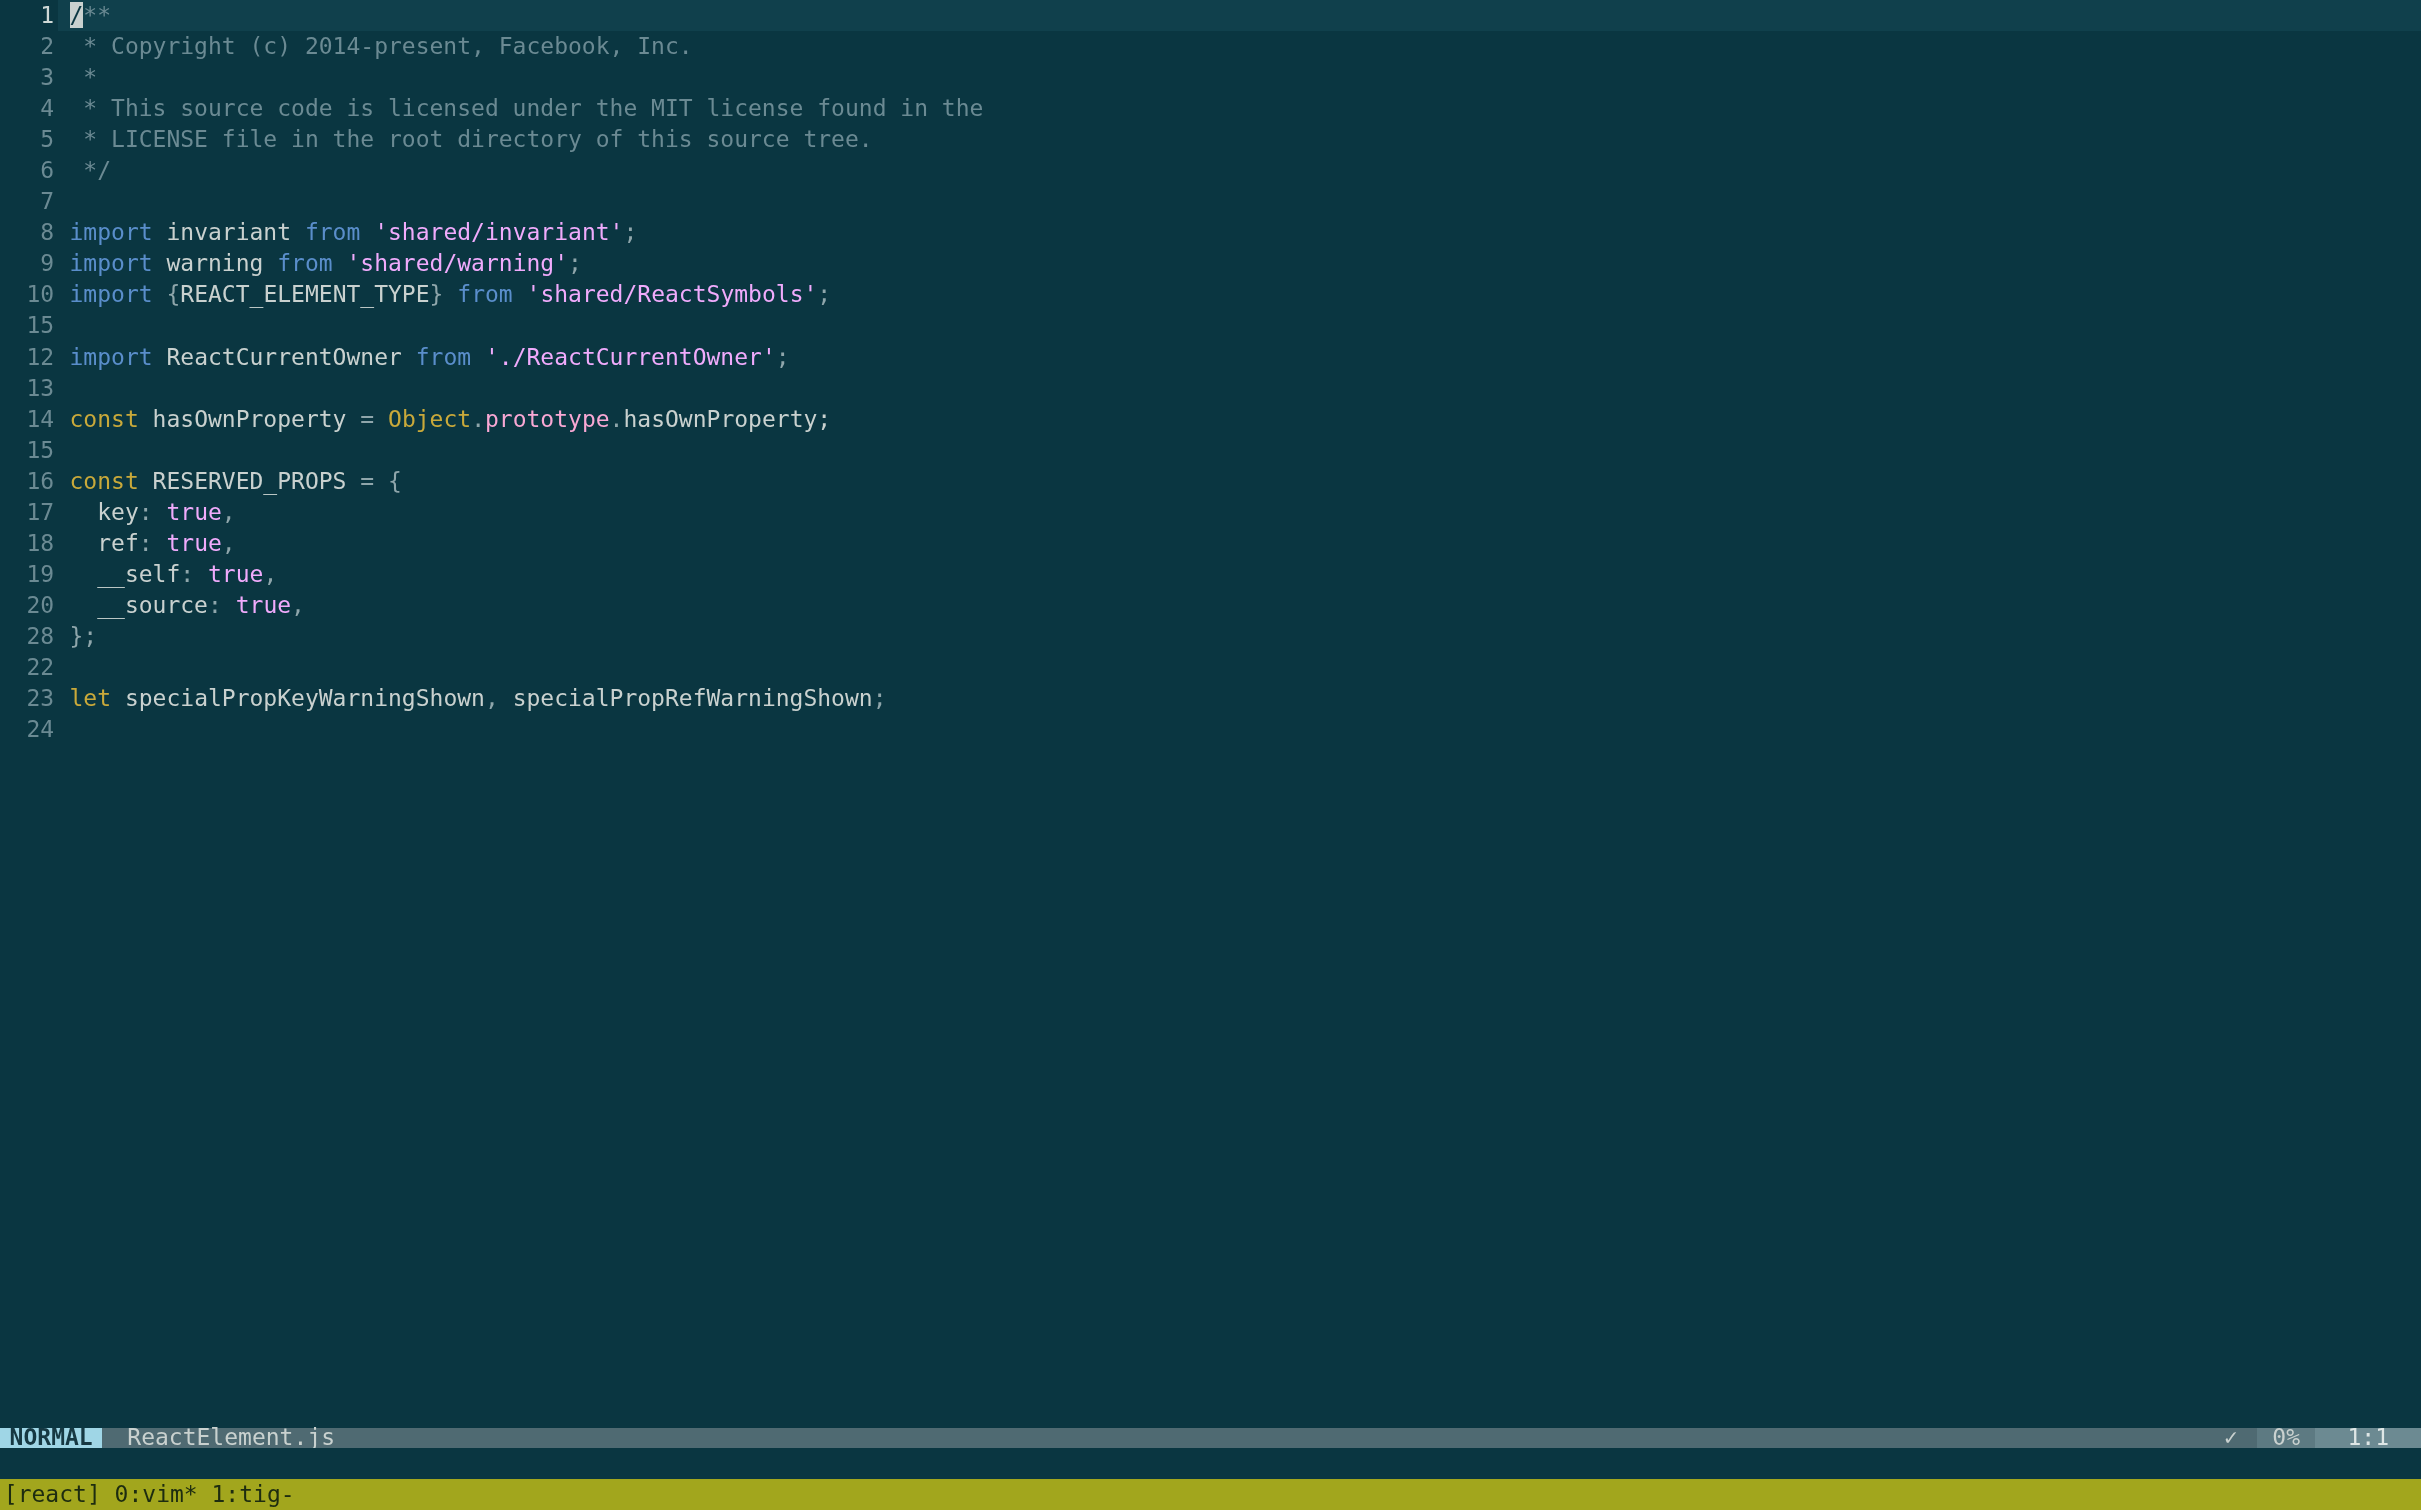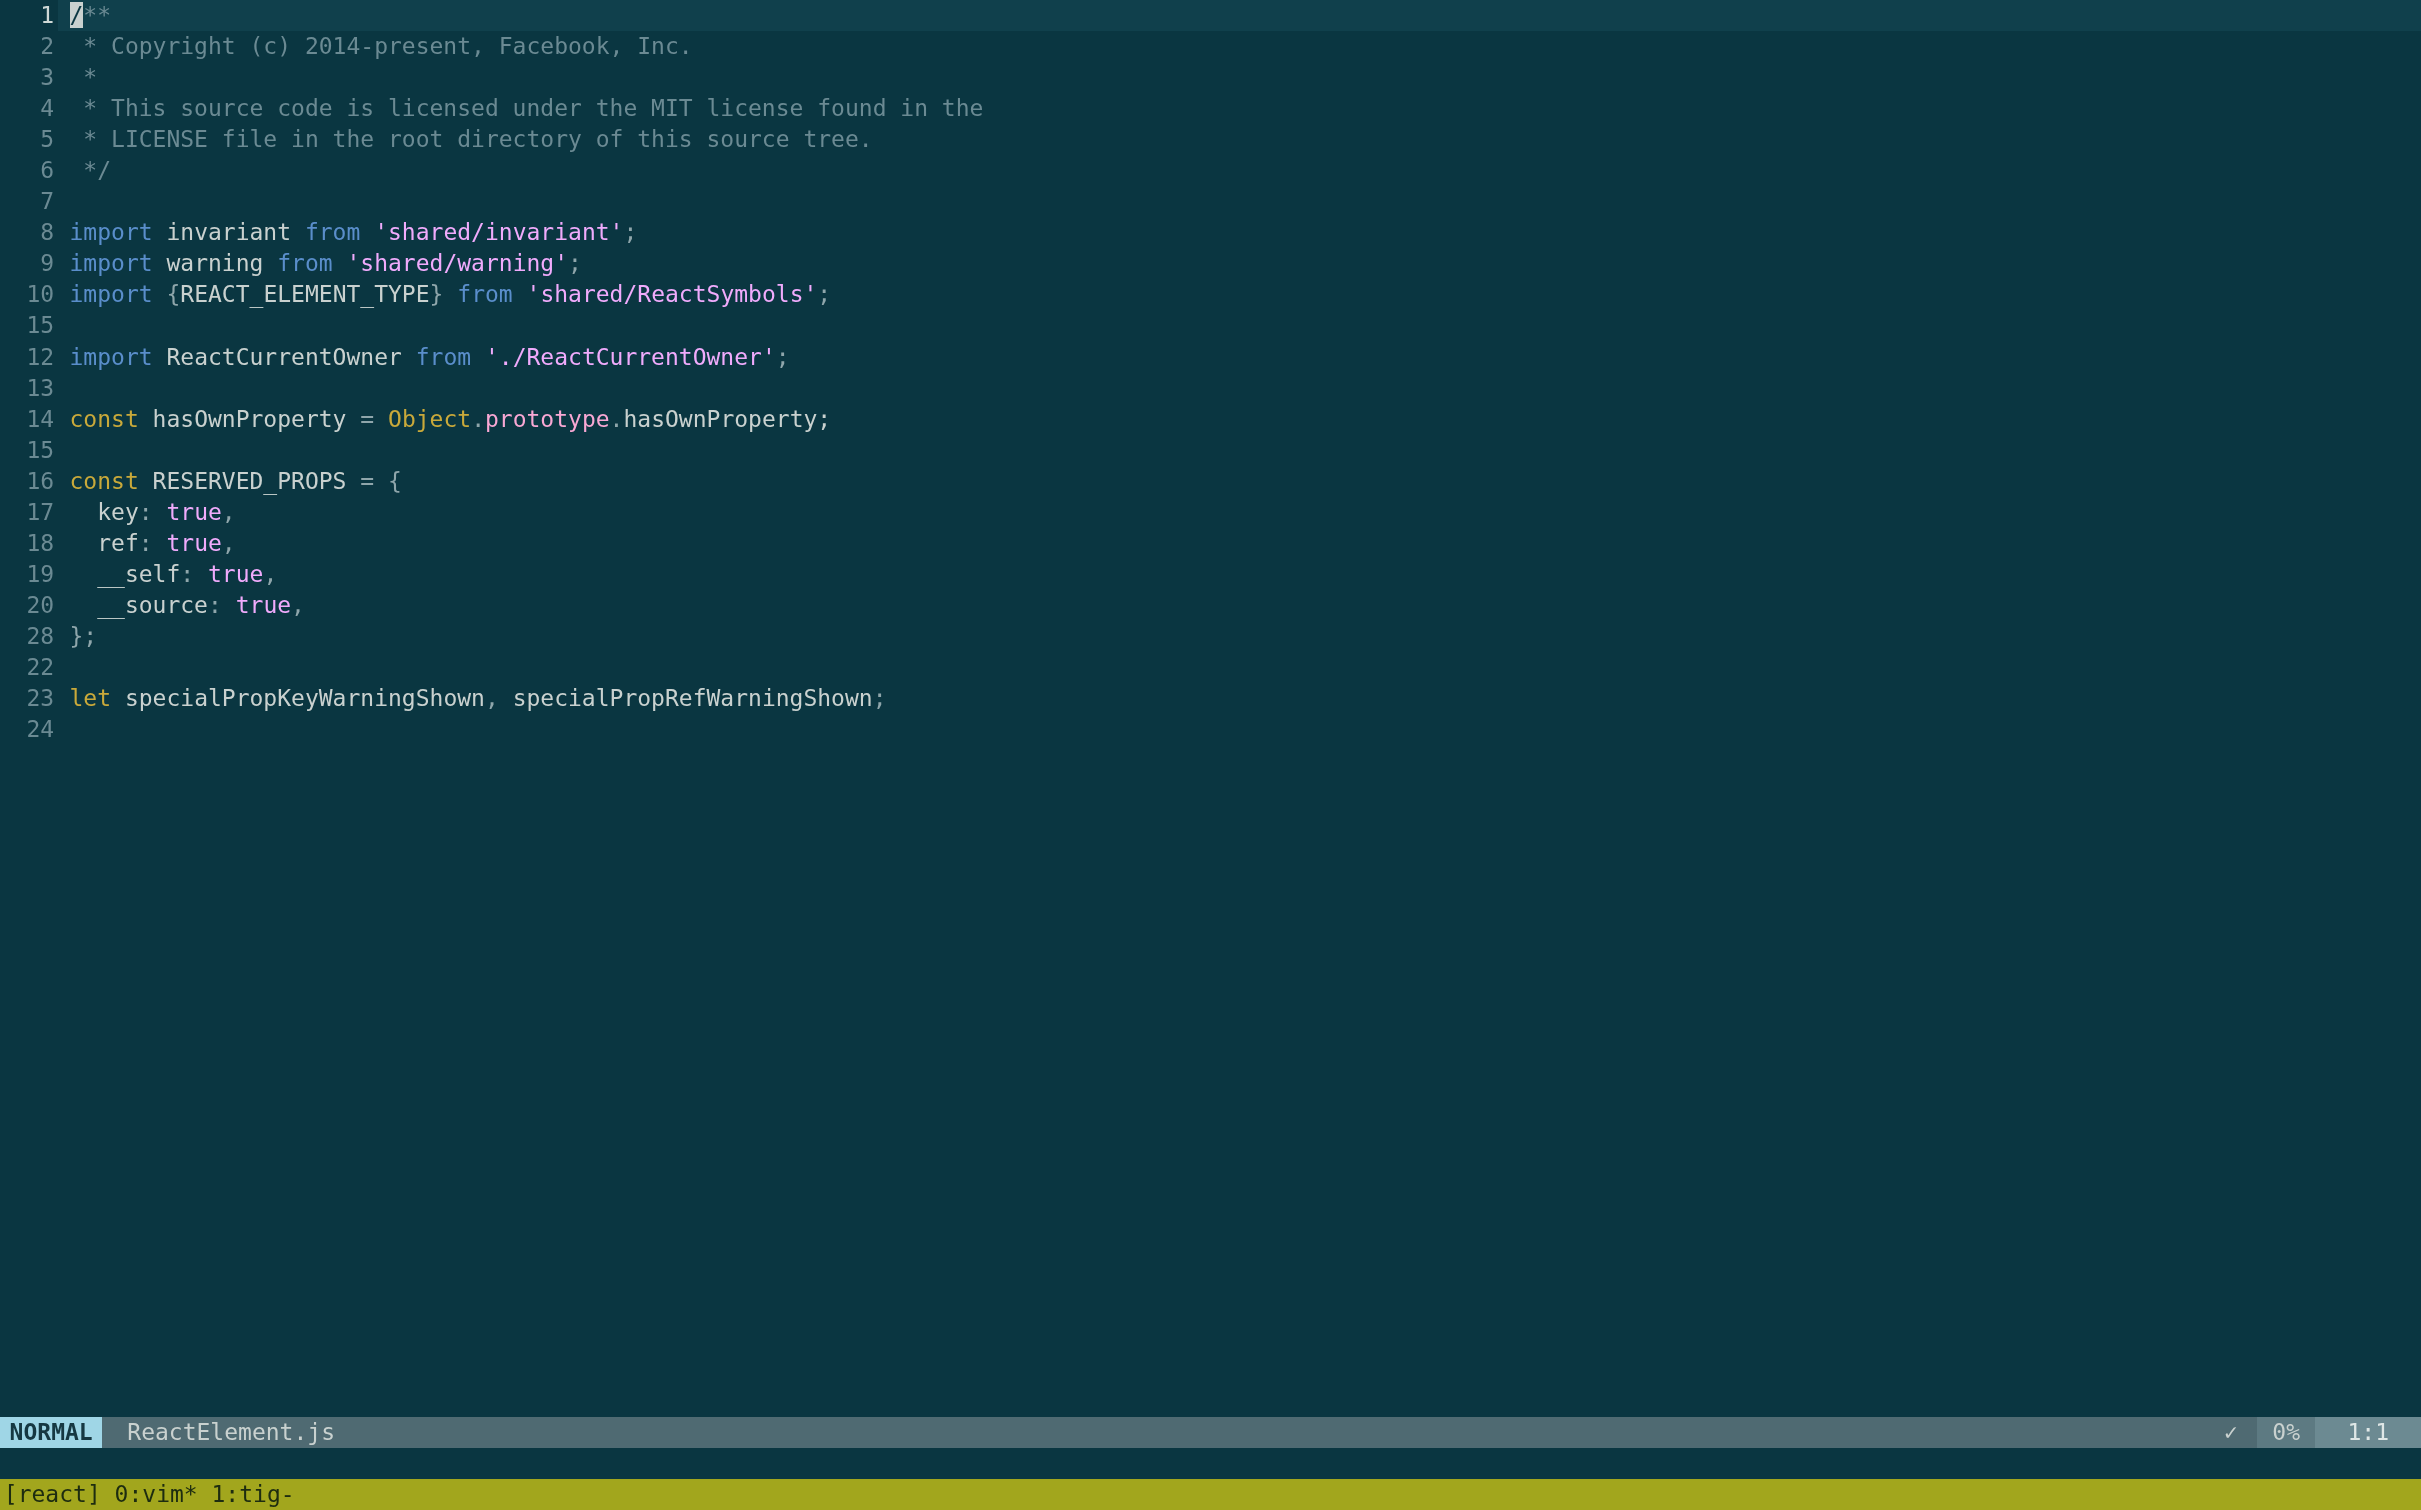--- a/index.html
+++ b/index.html
@@ -49,21 +49,21 @@
   .c-default  { color: #c9d1cf; }
   .c-string   { color: #f0abfc; }
   .c-punct    { color: #8fa6ab; }
   .c-type     { color: #c9a93a; }
   .c-proto    { color: #f9a8d4; text-align: center; }
   .c-bool     { color: #f0abfc; }
 
   .statusline {
     display: flex;
     align-items: center;
-    height: 31px;
+    height: 20px;
     font-size: 23px;
     background: #4f6a72;
     color: #c9d1cf;
     margin-top: 8px;
   }
   .sl-mode {
     background: #9fd6e6;
     color: #163842;
     padding: 0 9.6px;
     font-weight: 600;

